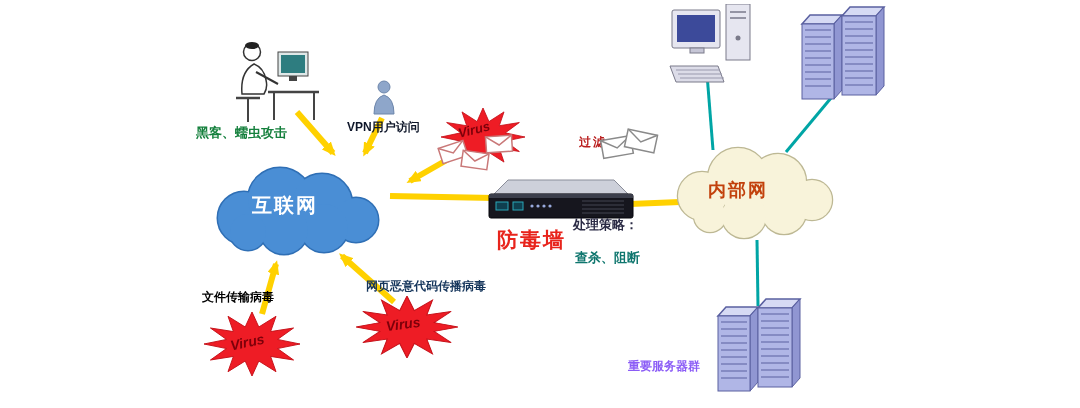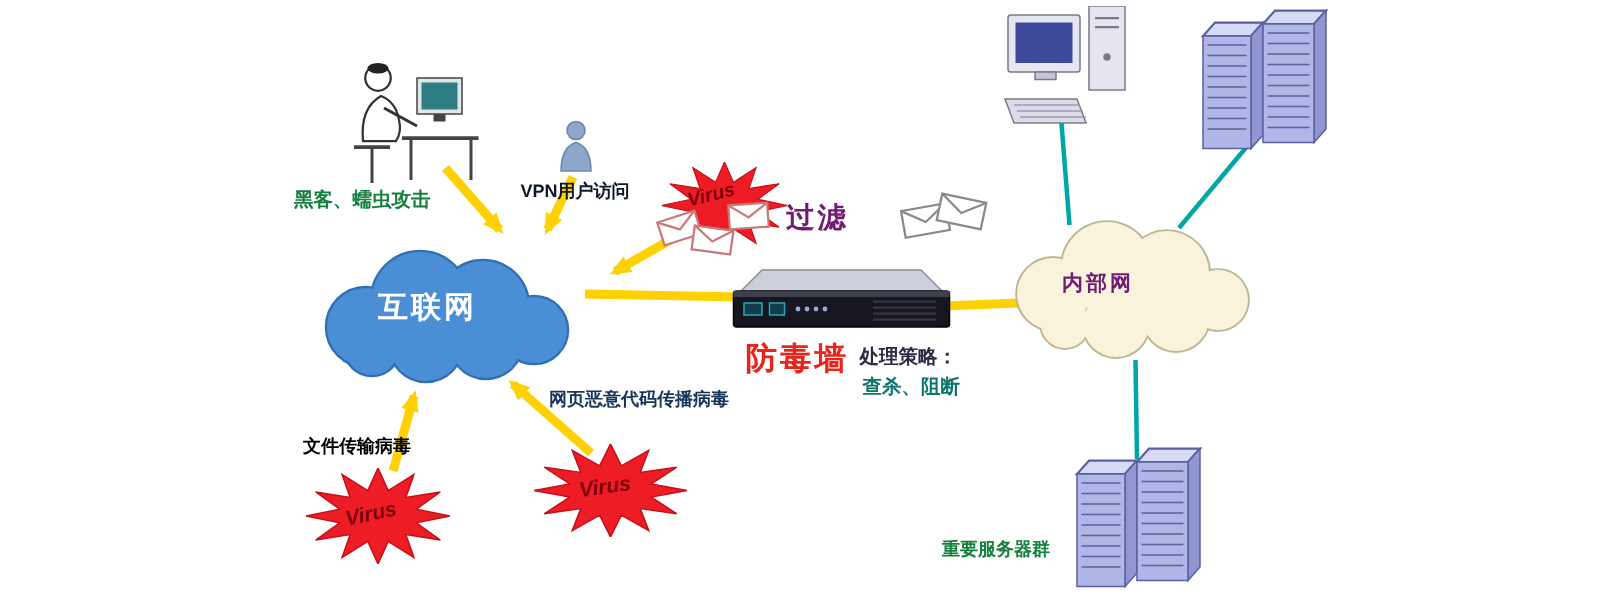--- a/index.html
+++ b/index.html
@@ -61,21 +61,21 @@
         <circle cx="116" cy="46" r="28"></circle>
           <circle cx="150" cy="64" r="20"></circle>
         <circle cx="122" cy="76" r="22"></circle>
           <circle cx="82" cy="80" r="22"></circle>
         <circle cx="48" cy="80" r="16"></circle>
       </g>
     </defs>
     <use href="#cloudCream" fill="#f8f3da" stroke="#bdb894" stroke-width="2.5"></use>
     <use href="#cloudCream" fill="#f8f3da"></use>
   </svg>
-  <span class="label" style="left:708px;top:181px;font-size:14px;color:#701a75;letter-spacing:2px">内部网</span>
+  <span class="label" style="left:708px;top:181px;font-size:18px;color:#c2410c;letter-spacing:2px">内部网</span>
 
   <svg class="abs" style="left:222px;top:36px" width="100" height="92" viewBox="0 0 100 92">
     <line x1="46" y1="56" x2="97" y2="56" stroke="#444" stroke-width="2.5"></line>
     <line x1="52" y1="56" x2="52" y2="84" stroke="#444" stroke-width="2"></line>
     <line x1="92" y1="56" x2="92" y2="84" stroke="#444" stroke-width="2"></line>
     <rect x="56" y="16" width="30" height="24" fill="#dfe8e8" stroke="#444"></rect>
     <rect x="59" y="19" width="24" height="18" fill="#2e7d80"></rect>
     <rect x="67" y="40" width="8" height="5" fill="#444"></rect>
     <line x1="14" y1="62" x2="38" y2="62" stroke="#444" stroke-width="2.5"></line>
     <line x1="26" y1="62" x2="26" y2="86" stroke="#444" stroke-width="2"></line>
@@ -107,21 +107,21 @@
           <path d="M0,0 L13,9 L26,0" fill="none"></path>
         </g>
       <g transform="translate(50,8) rotate(-4 13 8)">
           <rect width="26" height="16"></rect>
           <path d="M0,0 L13,9 L26,0" fill="none"></path>
         </g>
     </g>
   </svg>
   <span class="virus-text" style="left:458px;top:122px;font-size:13px;transform:rotate(-14deg)">Virus</span>
 
-  <span class="label" style="left:524px;top:136px;font-size:19px;color:#701a75;letter-spacing:2px">过滤</span>
+  <span class="label" style="left:579px;top:136px;font-size:12px;color:#b91c1c;letter-spacing:2px">过滤</span>
   <svg class="abs" style="left:600px;top:124px" width="64" height="46" viewBox="0 0 64 46">
     <g fill="#ffffff" stroke="#8a8a8a" stroke-width="1.5">
       <g transform="translate(2,14) rotate(-10 15 9)">
           <rect width="30" height="18"></rect>
           <path d="M0,0 L15,10 L30,0" fill="none"></path>
         </g>
       <g transform="translate(26,8) rotate(12 15 9)">
           <rect width="30" height="18"></rect>
           <path d="M0,0 L15,10 L30,0" fill="none"></path>
         </g>
@@ -134,21 +134,21 @@
     <rect x="3" y="24" width="144" height="4" fill="#3c3f4c"></rect>
     <rect x="10" y="32" width="12" height="8" fill="#0f3f4f" stroke="#2aa7b8" stroke-width="1"></rect>
     <rect x="27" y="32" width="10" height="8" fill="#0f3f4f" stroke="#2aa7b8" stroke-width="1"></rect>
     <circle cx="46" cy="36" r="1.6" fill="#99aadd"></circle>
       <circle cx="52" cy="36" r="1.6" fill="#99aadd"></circle>
     <circle cx="58" cy="36" r="1.6" fill="#99aadd"></circle>
       <circle cx="64" cy="36" r="1.6" fill="#99aadd"></circle>
     <path d="M96,31 h42 M96,35 h42 M96,39 h42 M96,43 h42" stroke="#343640" stroke-width="1.5"></path>
   </svg>
   <span class="label" style="left:497px;top:228px;font-size:21px;color:#e8241c;letter-spacing:2px">防毒墙</span>
-  <span class="label" style="left:573px;top:231px;font-size:13px;color:#2b2b45">处理策略：</span>
+  <span class="label" style="left:573px;top:218px;font-size:13px;color:#2b2b45">处理策略：</span>
   <span class="label" style="left:575px;top:251px;font-size:13px;color:#0f766e">查杀、阻断</span>
 
   <svg class="abs" style="left:668px;top:4px" width="92" height="82" viewBox="0 0 92 82">
     <rect x="58" y="0" width="24" height="56" fill="#e6e6f0" stroke="#7a7a8a"></rect>
     <path d="M62,8 h16 M62,14 h16" stroke="#7a7a8a" stroke-width="1.5"></path>
     <circle cx="70" cy="34" r="2.5" fill="#7a7a8a"></circle>
     <rect x="4" y="6" width="48" height="38" rx="2" fill="#e6e6f0" stroke="#7a7a8a"></rect>
     <rect x="9" y="11" width="38" height="27" fill="#3c4a9a"></rect>
     <rect x="22" y="44" width="14" height="5" fill="#c6c6d6" stroke="#7a7a8a"></rect>
     <polygon points="2,62 50,62 56,78 8,78" fill="#dcdce8" stroke="#7a7a8a"></polygon>
@@ -169,27 +169,27 @@
   <svg class="abs" style="left:712px;top:298px" width="92" height="100" viewBox="0 0 92 100">
     <polygon points="6,18 38,18 46,9 14,9" fill="#d6daf4" stroke="#5a60a0" stroke-width="1.5"></polygon>
     <polygon points="38,18 46,9 46,84 38,93" fill="#9096d2" stroke="#5a60a0"></polygon>
     <rect x="6" y="18" width="32" height="75" fill="#b0b6e6" stroke="#5a60a0"></rect>
     <path d="M9,24 h26 M9,31 h26 M9,38 h26 M9,45 h26 M9,52 h26 M9,59 h26 M9,66 h26 M9,73 h26 M9,80 h26" stroke="#5a60a0" stroke-width="1"></path>
     <polygon points="46,10 80,10 88,1 54,1" fill="#d6daf4" stroke="#5a60a0" stroke-width="1.5"></polygon>
     <polygon points="80,10 88,1 88,80 80,89" fill="#9096d2" stroke="#5a60a0"></polygon>
     <rect x="46" y="10" width="34" height="79" fill="#b0b6e6" stroke="#5a60a0"></rect>
     <path d="M49,16 h28 M49,23 h28 M49,30 h28 M49,37 h28 M49,44 h28 M49,51 h28 M49,58 h28 M49,65 h28 M49,72 h28 M49,79 h28" stroke="#5a60a0" stroke-width="1"></path>
   </svg>
-  <span class="label" style="left:628px;top:360px;font-size:12px;color:#15803d">重要服务器群</span>
+  <span class="label" style="left:628px;top:360px;font-size:12px;color:#8b5cf6">重要服务器群</span>
 
   <span class="label" style="left:202px;top:291px;font-size:12px;color:#000000">文件传输病毒</span>
   <svg class="abs" style="left:204px;top:312px" width="96" height="64" viewBox="0 0 100 70" preserveAspectRatio="none">
     <polygon points="100,35 76.6,40 93.3,52.5 69.4,48.6 75,65.3 57.1,53.6 50,70 42.9,53.6 25,65.3 30.6,48.6 6.7,52.5 23.4,40 0,35 23.4,30 6.7,17.5 30.6,21.4 25,4.7 42.9,16.4 50,0 57.1,16.4 75,4.7 69.4,21.4 93.3,17.5 76.6,30" fill="#ee1c25" stroke="#c40f17" stroke-width="1"></polygon>
   </svg>
   <span class="virus-text" style="left:230px;top:334px;font-size:14px;transform:rotate(-12deg)">Virus</span>
 
-  <span class="label" style="left:366px;top:260px;font-size:12px;color:#16365c">网页恶意代码传播病毒</span>
+  <span class="label" style="left:366px;top:280px;font-size:12px;color:#16365c">网页恶意代码传播病毒</span>
   <svg class="abs" style="left:356px;top:296px" width="102" height="62" viewBox="0 0 100 70" preserveAspectRatio="none">
     <polygon points="100,35 76.6,40 93.3,52.5 69.4,48.6 75,65.3 57.1,53.6 50,70 42.9,53.6 25,65.3 30.6,48.6 6.7,52.5 23.4,40 0,35 23.4,30 6.7,17.5 30.6,21.4 25,4.7 42.9,16.4 50,0 57.1,16.4 75,4.7 69.4,21.4 93.3,17.5 76.6,30" fill="#ee1c25" stroke="#c40f17" stroke-width="1"></polygon>
   </svg>
   <span class="virus-text" style="left:386px;top:316px;font-size:14px;transform:rotate(-8deg)">Virus</span>
 
 </div>
 
 </body></html>

